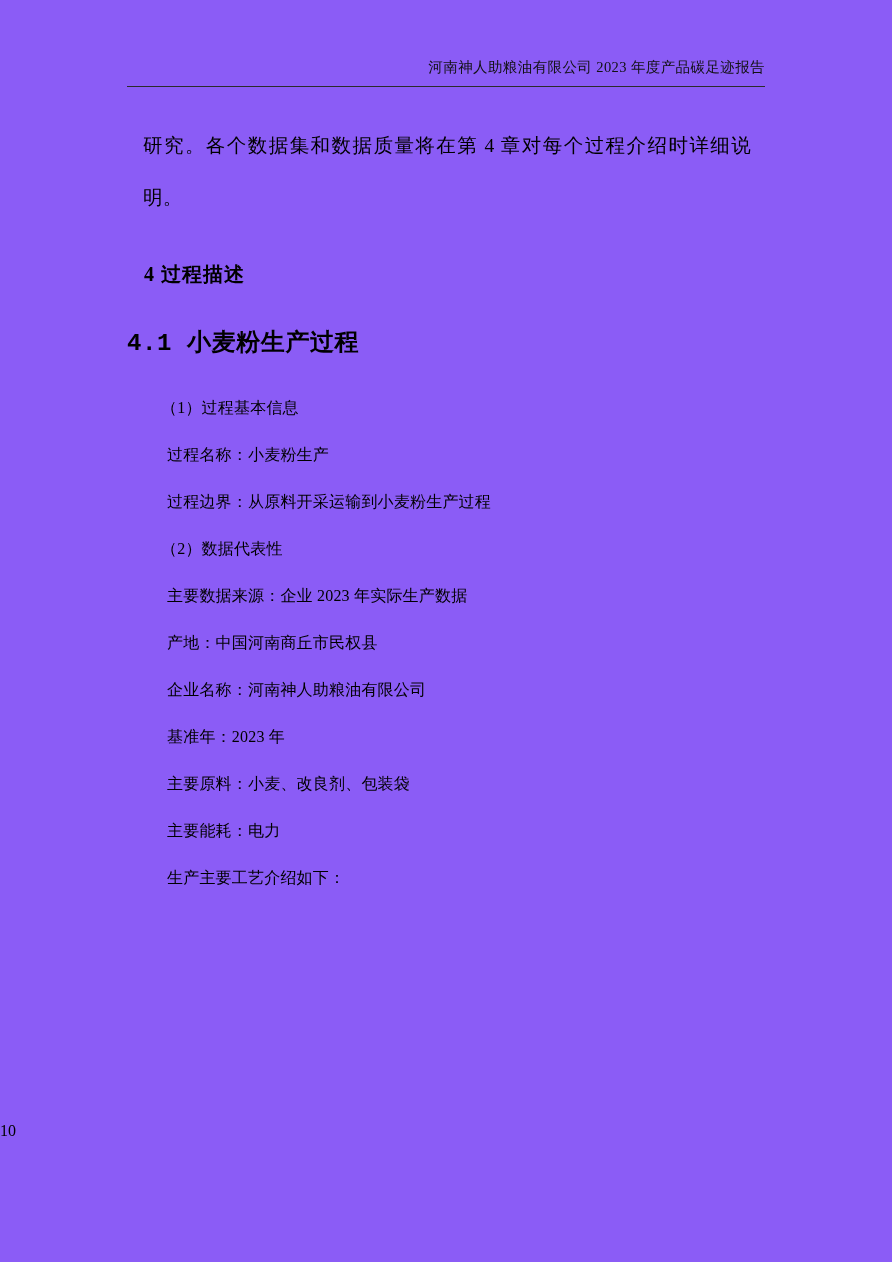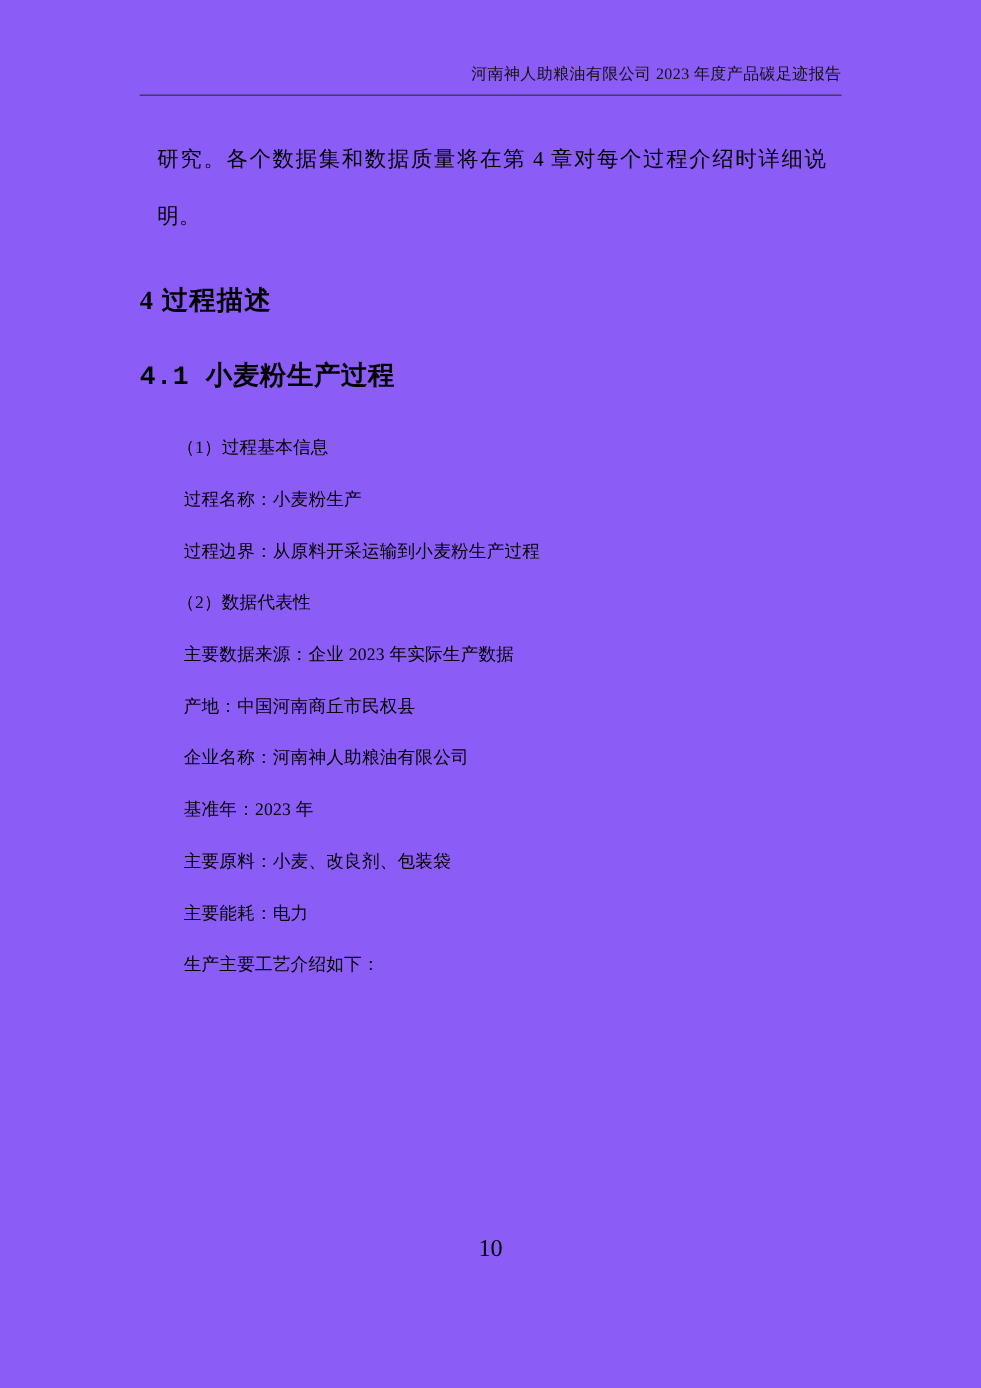--- a/index.html
+++ b/index.html
@@ -43,23 +43,23 @@
   }
   .para {
     font-size: 19.5px;
     line-height: 52px;
     text-align: justify;
     text-justify: inter-ideograph;
     letter-spacing: 0.2px;
     margin: 16px;
   }
   .h1 {
-    font-size: 24px;
+    font-size: 20px;
     font-weight: bold;
-    margin: 30px 0 0 0;
+    margin: 30px 0 0 17px;
     line-height: 40px;
     letter-spacing: 1px;
   }
   .h2 {
     font-size: 24px;
     font-weight: bold;
     margin: 30px 0 0 0;
     line-height: 40px;
     letter-spacing: 0.6px;
     font-family: Liberation Mono, monospace;
@@ -76,22 +76,21 @@
     white-space: pre-wrap;
   }
   .line.indent-paren {
     padding-left: 34px;
   }
   .pagenum {
     position: absolute;
     left: 0;
     top: 1122px;
     width: 892px;
-    text-align: center;
-    font-size: 22px;
+    font-size: 16px;
   }
 </style>
 </head>
 <body>
 
 <div class="page">
 
   <div class="header">河南神人助粮油有限公司 2023 年度产品碳足迹报告</div>
   <div class="header-rule"></div>
 

